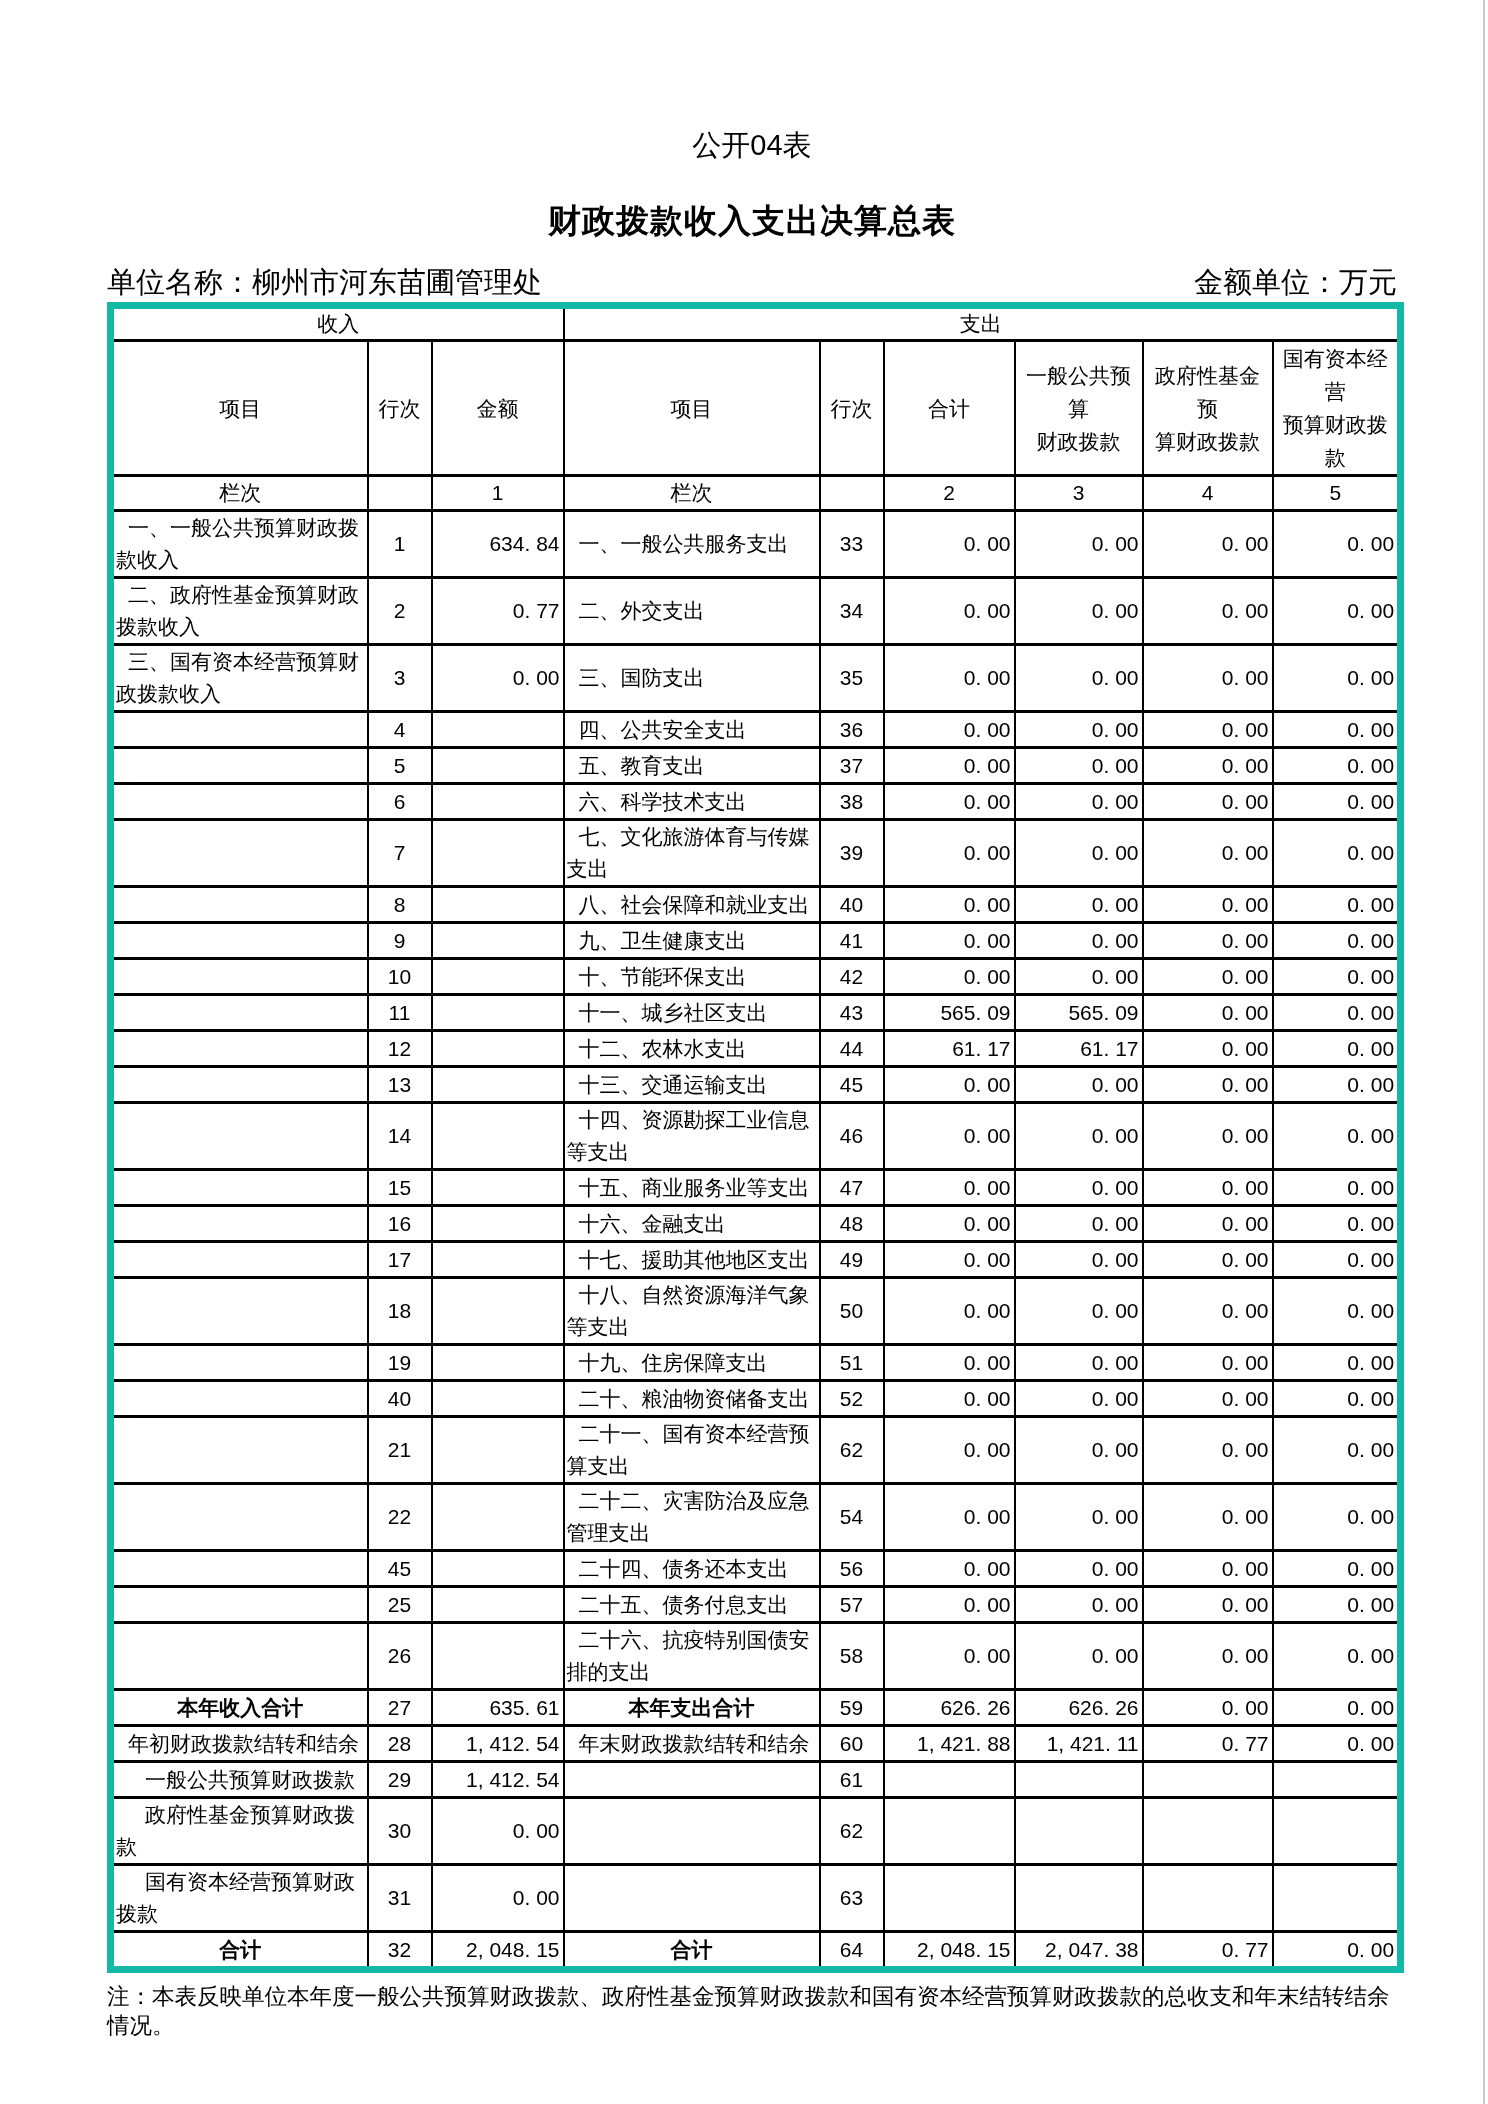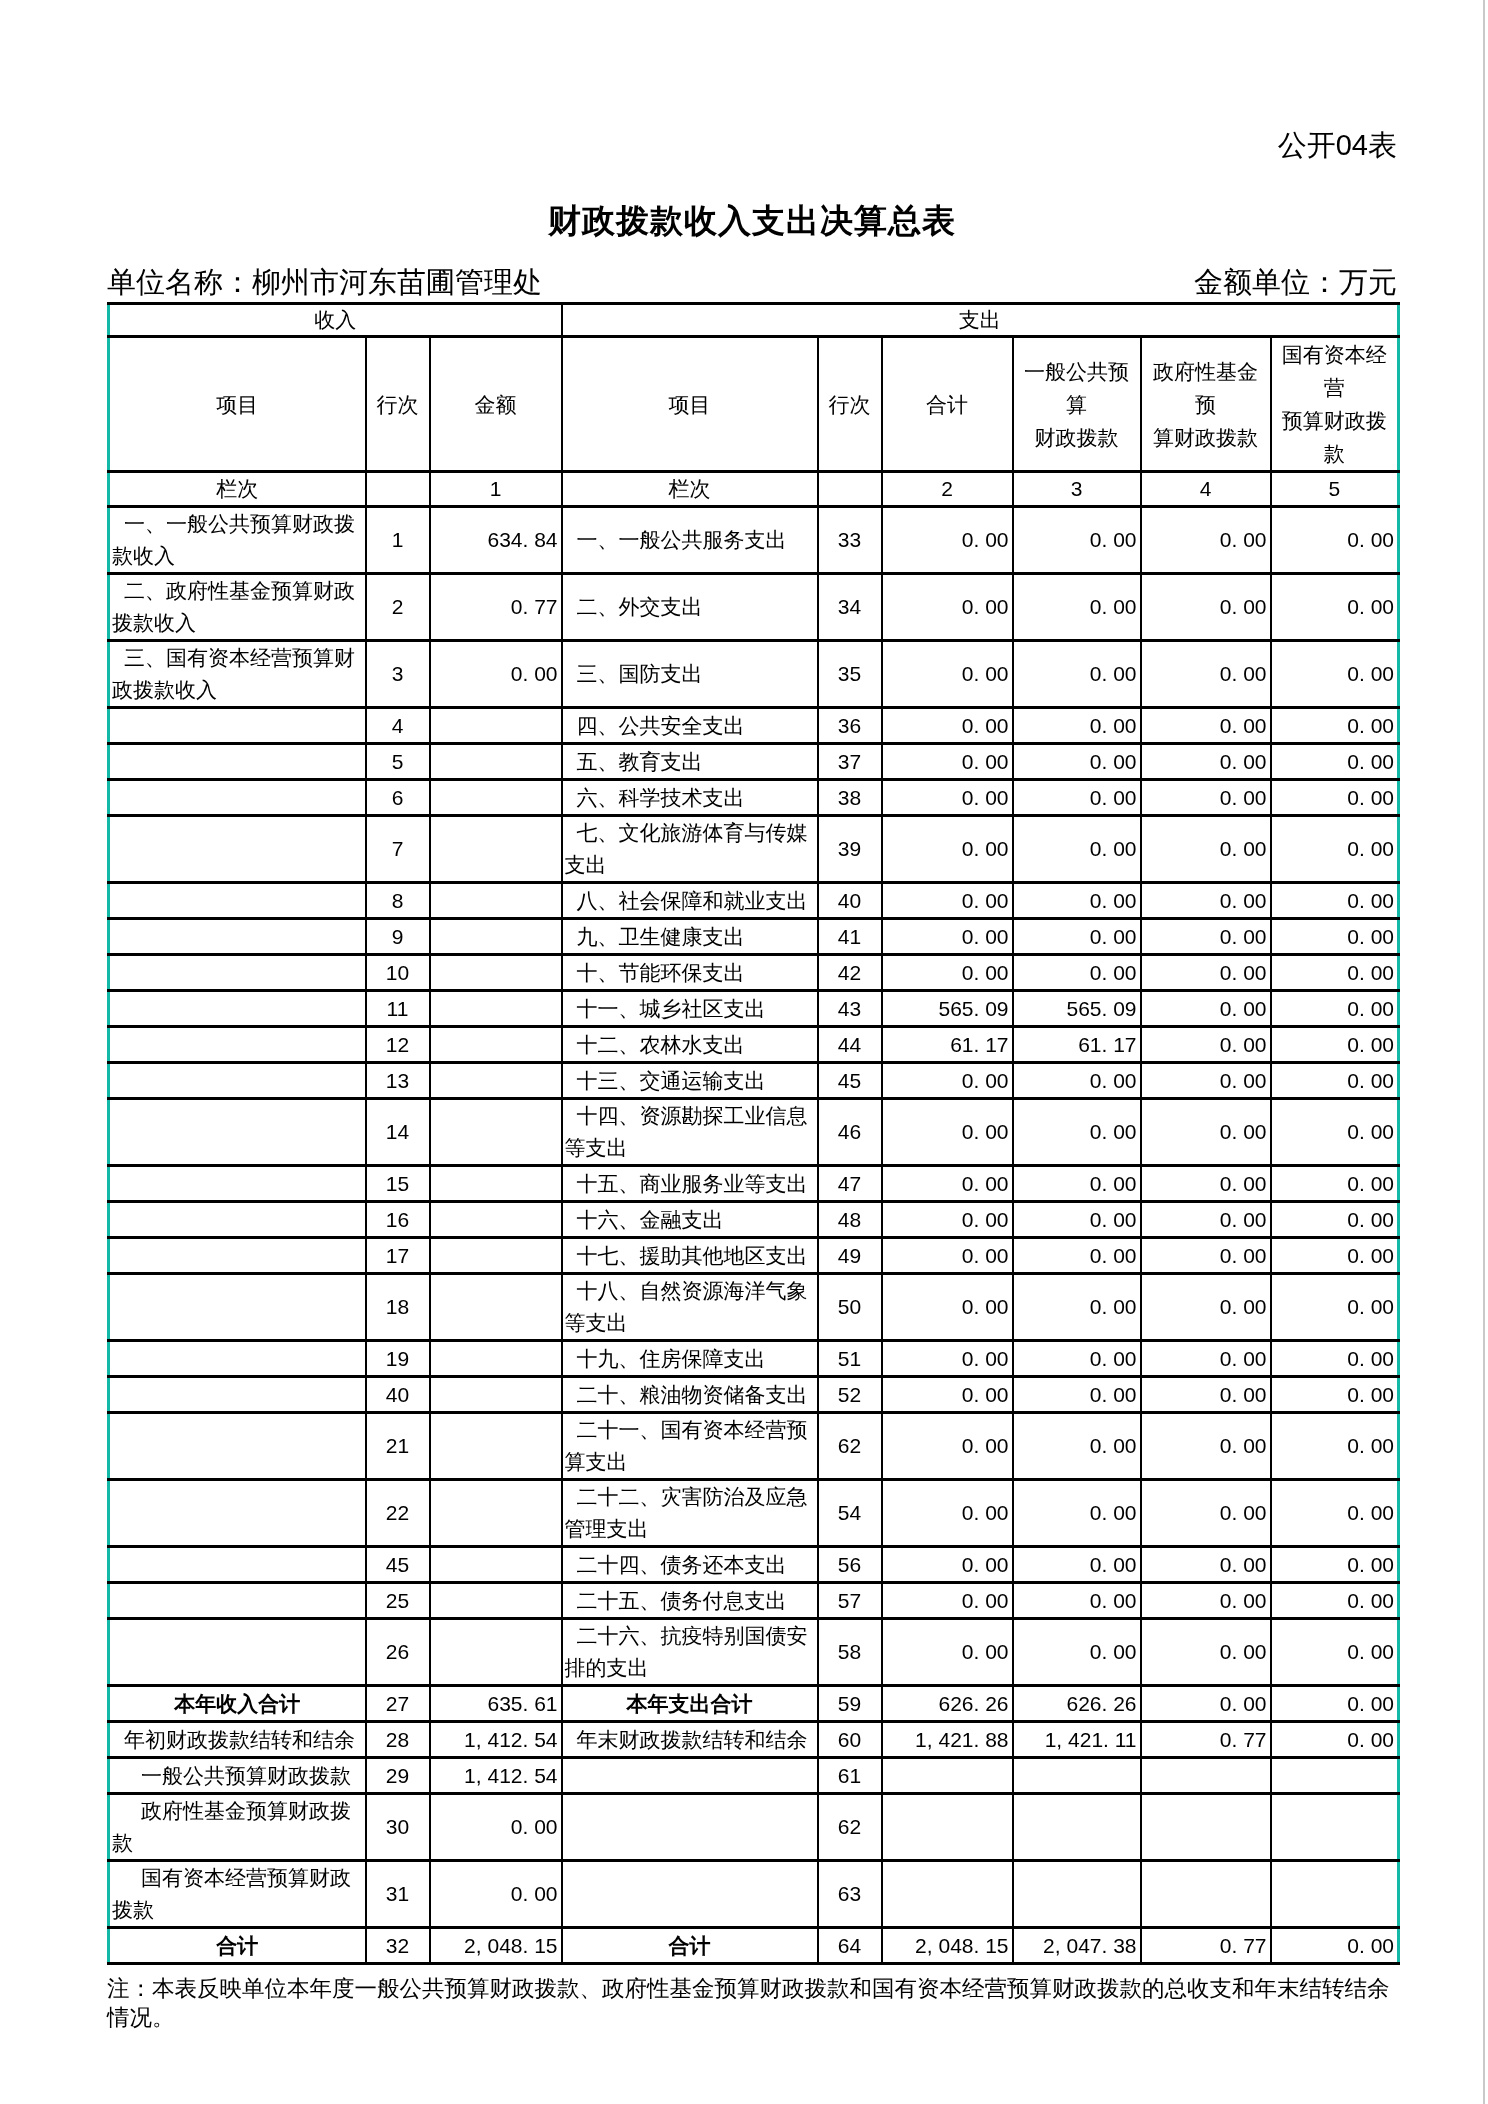--- a/index.html
+++ b/index.html
@@ -14,41 +14,41 @@
     width:1488px;height:2104px;
     box-sizing:border-box;
     padding:128px 91px 0 107px;
     background:#fff;
   }
   .page-edge{
     position:absolute;top:0;right:3px;width:2px;height:2104px;
     background:#c9c9c9;
   }
   .doc-label{
-    text-align:right;
+    text-align:center;
     font-size:29px;line-height:34px;
   }
   .title{
     margin:38px 0 0 0;
     text-align:center;
     font-size:33px;line-height:41px;
     font-weight:bold;
     letter-spacing:1px;
   }
   .meta-row{
     margin-top:24px;
     display:flex;justify-content:space-between;align-items:flex-end;
     font-size:29px;line-height:35px;
   }
   table{
     margin-top:2px;
     table-layout:fixed;
     width:1290px;
     border-collapse:collapse;
-    border:3px solid #14b8a6;
+    border:7px solid #14b8a6;
   }
   th,td{
     border:2px solid #000;
     border-top-width:3px;border-bottom-width:3px;
     padding:0 2px;
     font-size:21px;line-height:32px;
     height:33px;
     vertical-align:middle;
     overflow:hidden;
     font-weight:normal;

